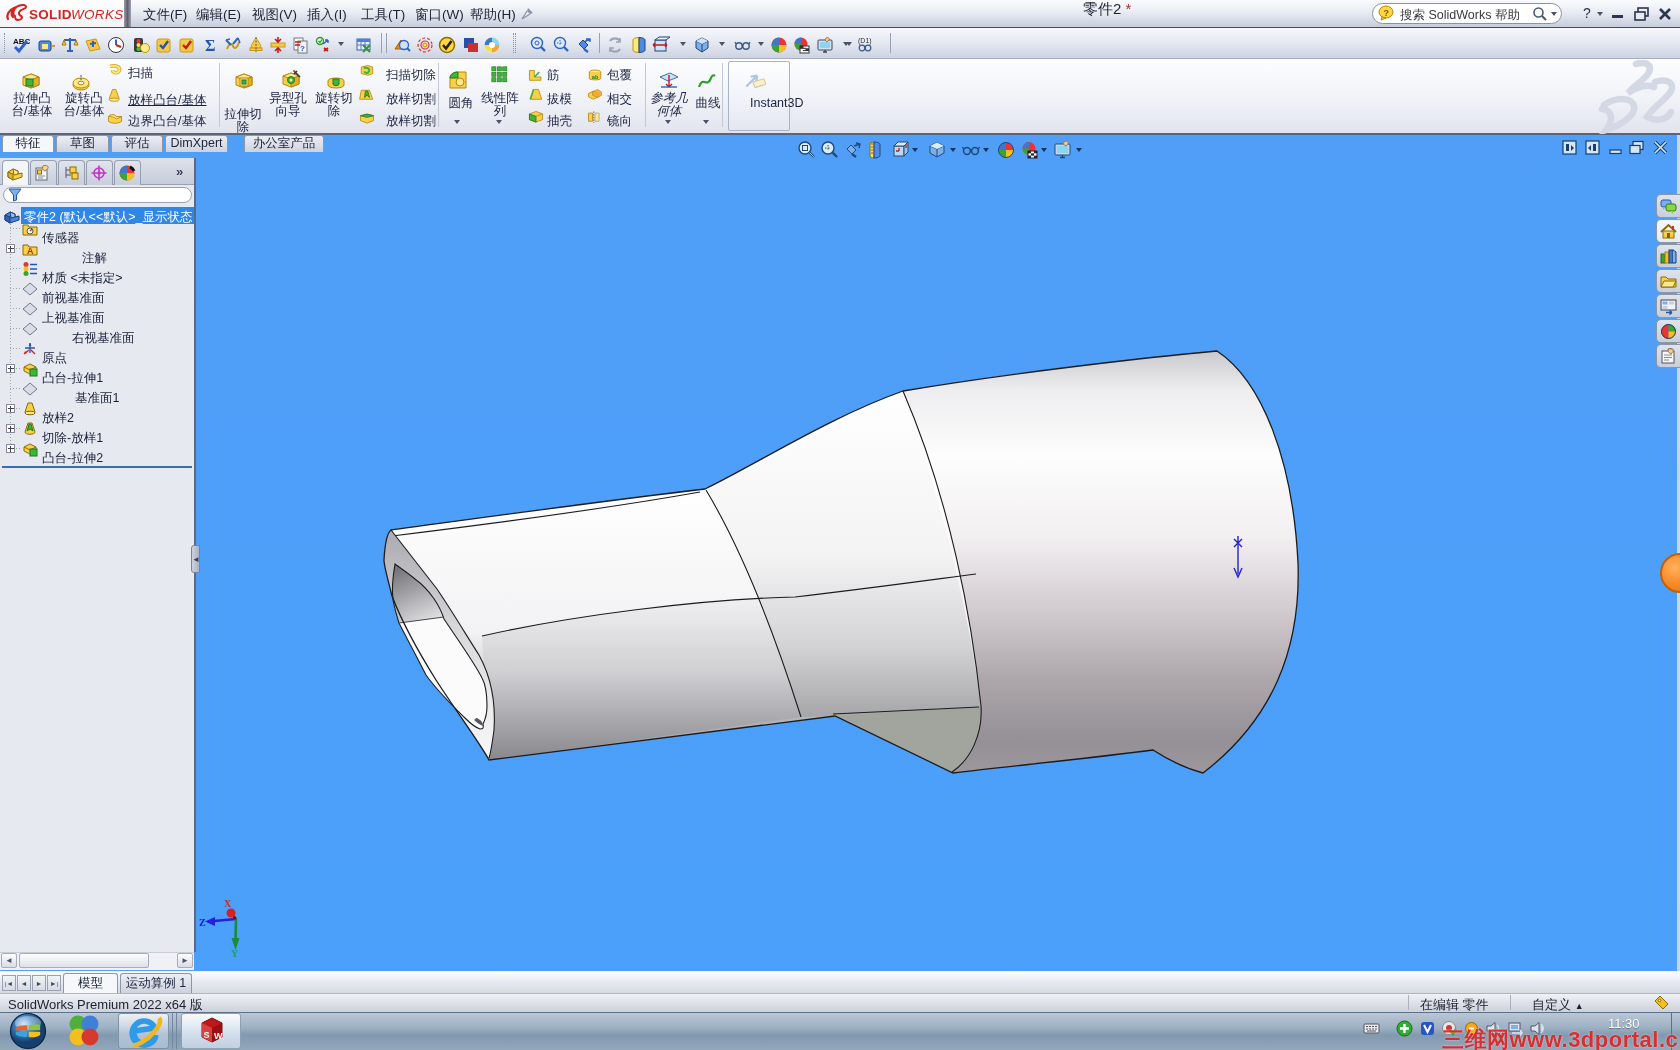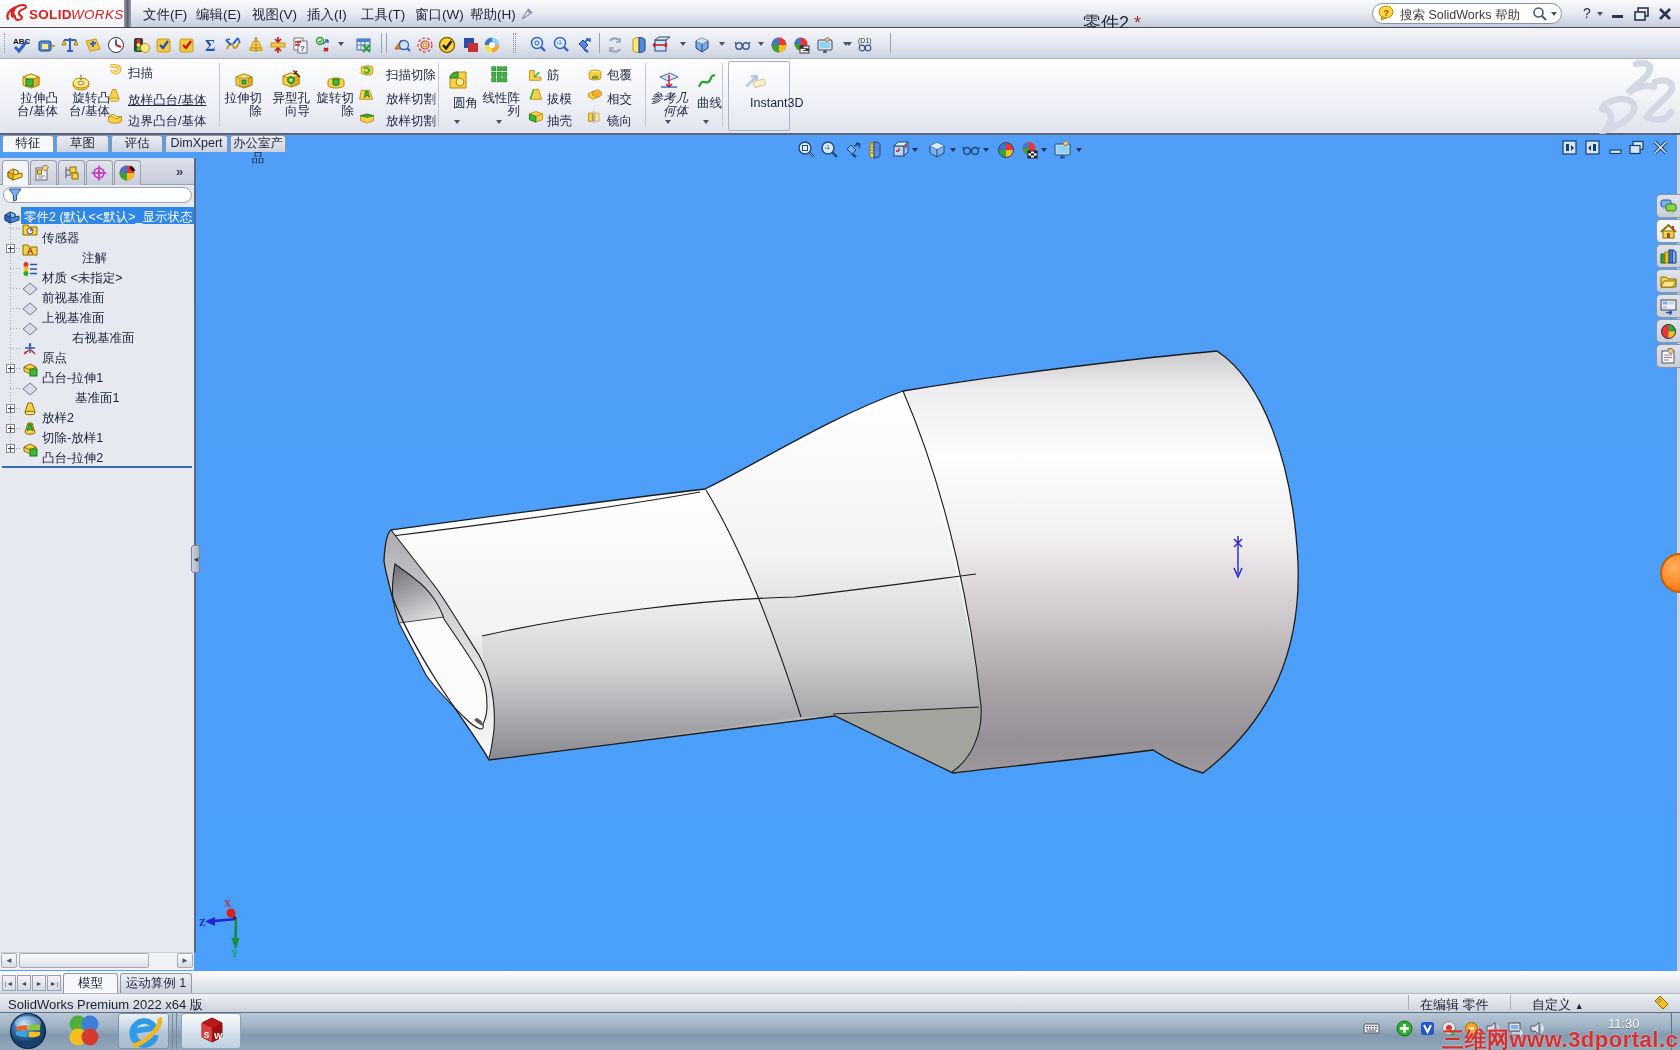--- a/index.html
+++ b/index.html
@@ -1,21 +1,21 @@
 <!DOCTYPE html>
 <html><head><meta charset="utf-8">
 <style>
 *{margin:0;padding:0;box-sizing:border-box;}
 html,body{width:1680px;height:1050px;overflow:hidden;}
 body{font-family:"Liberation Sans",sans-serif;position:relative;background:#dfe3ec;}
 .abs{position:absolute;}
 .menu{top:6px;font-size:13.5px;color:#1d2335;}
 .winglyph{top:5px;font-size:14px;color:#2a3550;font-weight:bold;}
 .tsep{top:33px;width:1px;height:20px;background:#9aa1b2;}
-.rtext{font-size:12.5px;color:#1c2340;text-align:right;line-height:12.5px;white-space:nowrap;}
+.rtext{font-size:12.5px;color:#1c2340;text-align:center;line-height:12.5px;white-space:nowrap;}
 .rsep{top:63px;width:1px;height:64px;background:#c3c8d5;}
 .drop{width:0;height:0;border-left:3.5px solid transparent;border-right:3.5px solid transparent;border-top:4px solid #4a5268;}
 .ctab{top:135px;height:17px;font-size:12.5px;color:#20283f;text-align:center;line-height:15px;background:linear-gradient(#eceef4,#ccd2de);border:1px solid #8f96a8;border-bottom:none;border-radius:3px 3px 0 0;}
 .ttext{font-size:12.5px;color:#1a2138;white-space:nowrap;}
 .dtab{top:973px;height:20px;font-size:12.5px;color:#20283f;text-align:center;line-height:18px;border:1px solid #8f96a8;border-bottom:none;border-radius:3px 3px 0 0;background:linear-gradient(#eceef4,#ccd2de);}
 .sbtext{font-size:13px;color:#1c2030;top:996px;}
 </style></head>
 <body>
 
 <div class="abs" id="viewport" style="left:0;top:135px;width:1680px;height:836px;background:linear-gradient(#509ef7,#4aa0fa);"></div>
@@ -35,21 +35,21 @@
 <div class="abs menu" style="left:196px;">编辑(E)</div>
 <div class="abs menu" style="left:252px;">视图(V)</div>
 <div class="abs menu" style="left:307px;">插入(I)</div>
 <div class="abs menu" style="left:361px;">工具(T)</div>
 <div class="abs menu" style="left:415px;">窗口(W)</div>
 <div class="abs menu" style="left:470px;">帮助(H)</div>
 <svg class="abs" style="left:520px;top:7px" width="14" height="14" viewBox="0 0 14 14">
     <path d="M8,1 L13,6 L10,7 L7,4 Z" fill="#8a93a5"></path>
     <path d="M7,4 L2,12 M10,7 L2,12" stroke="#8a93a5" stroke-width="1.2"></path>
   </svg>
-<div class="abs" style="left:1083px;top:11px;font-size:18px;color:#1d2335;">零件2 <span style="color:#993333;">*</span></div>
+<div class="abs" style="left:1083px;top:0;font-size:15px;color:#1d2335;">零件2 <span style="color:#993333;">*</span></div>
 <div class="abs" style="left:1372px;top:3px;width:190px;height:21px;background:#fff;border:1px solid #8a92a5;border-radius:11px;"></div>
 <div class="abs" id="qicon" style="left:1378px;top:5px;"><svg width="18" height="16" viewBox="0 0 18 16">
       <ellipse cx="8" cy="7" rx="7" ry="6" fill="#ffd642" stroke="#b8860b"></ellipse>
       <path d="M4,12 L3,15 L8,13 Z" fill="#ffd642" stroke="#b8860b"></path>
       <text x="5.5" y="10.5" font-size="9" font-weight="bold" fill="#7a5a00">?</text>
     </svg></div>
 <div class="abs" style="left:1400px;top:7px;font-size:12.5px;color:#3a3a3a;">搜索 SolidWorks 帮助</div>
 <div class="abs" id="magsearch" style="left:1532px;top:6px;"><svg width="16" height="16" viewBox="0 0 16 16">
       <circle cx="6.5" cy="6.5" r="4.5" fill="none" stroke="#4a5a74" stroke-width="1.6"></circle>
       <path d="M10,10 L14,14" stroke="#4a5a74" stroke-width="2.2"></path>
@@ -369,21 +369,21 @@
       <path d="M10,12 L20,9 L22,14 L12,17 Z" fill="#fce98e" stroke="#b8860b"></path>
     </svg>
   </div>
 
 <div class="abs rtext" style="left:6px;top:92px;width:52px;">拉伸凸<br>台/基体</div>
 <div class="abs rtext" style="left:58px;top:92px;width:52px;">旋转凸<br>台/基体</div>
 <div class="abs rtext" style="left:128px;top:67px;">扫描</div>
 <div class="abs rtext" style="left:128px;top:94px;text-decoration:underline;">放样凸台/基体</div>
 <div class="abs rtext" style="left:128px;top:115px;">边界凸台/基体</div>
 <div class="abs rsep" style="left:219px;"></div>
-<div class="abs rtext" style="left:224px;top:92px;width:38px;">拉伸切<br>除</div>
+<div class="abs rtext" style="left:224px;top:108px;width:38px;">拉伸切<br>除</div>
 <div class="abs rtext" style="left:266px;top:92px;width:44px;">异型孔<br>向导</div>
 <div class="abs rtext" style="left:314px;top:92px;width:40px;">旋转切<br>除</div>
 <div class="abs rtext" style="left:386px;top:69px;">扫描切除</div>
 <div class="abs rtext" style="left:386px;top:93px;">放样切割</div>
 <div class="abs rtext" style="left:386px;top:115px;">放样切割</div>
 <div class="abs rsep" style="left:438px;"></div>
 <div class="abs rtext" style="left:444px;top:97px;width:34px;">圆角</div>
 <div class="abs drop" style="left:454px;top:120px;"></div>
 <div class="abs rtext" style="left:480px;top:92px;width:40px;">线性阵<br>列</div>
 <div class="abs drop" style="left:496px;top:120px;"></div>
@@ -399,21 +399,21 @@
 <div class="abs drop" style="left:665px;top:120px;"></div>
 <div class="abs rtext" style="left:694px;top:97px;width:28px;">曲线</div>
 <div class="abs drop" style="left:703px;top:120px;"></div>
 <div class="abs" style="left:728px;top:61px;width:62px;height:70px;background:linear-gradient(rgba(255,255,255,0.6),rgba(226,232,243,0.5));border:1px solid #aab4c8;border-radius:2px;"></div>
 <div class="abs rtext" style="left:750px;top:97px;">Instant3D</div>
 
 <div class="abs ctab" style="left:2px;width:52px;background:#f6f7fa;color:#10152a;">特征</div>
 <div class="abs ctab" style="left:56px;width:53px;">草图</div>
 <div class="abs ctab" style="left:111px;width:52px;">评估</div>
 <div class="abs ctab" style="left:165px;width:63px;">DimXpert</div>
-<div class="abs ctab" style="left:230px;width:56px;">办公室产品</div>
+<div class="abs ctab" style="left:244px;width:80px;">办公室产品</div>
 
 <div class="abs" id="headsup" style="left:795px;top:138px;width:290px;height:24px;">
     <svg style="position:absolute;left:2px;top:2px" width="20" height="20" viewBox="0 0 20 20">
       <circle cx="8" cy="8" r="6" fill="#dcebfb" stroke="#1e4a7a" stroke-width="1.4"></circle>
       <rect x="5.5" y="5.5" width="5" height="5" fill="none" stroke="#1e4a7a"></rect>
       <path d="M12.5,12.5 L17,17" stroke="#1e4a7a" stroke-width="2.4"></path>
       <path d="M12.5,12.5 L17,17" stroke="#9cc4ea" stroke-width="1"></path>
     </svg>
     <svg style="position:absolute;left:25px;top:2px" width="20" height="20" viewBox="0 0 20 20">
       <circle cx="8" cy="8" r="6" fill="#dcebfb" stroke="#1e4a7a" stroke-width="1.4"></circle>

